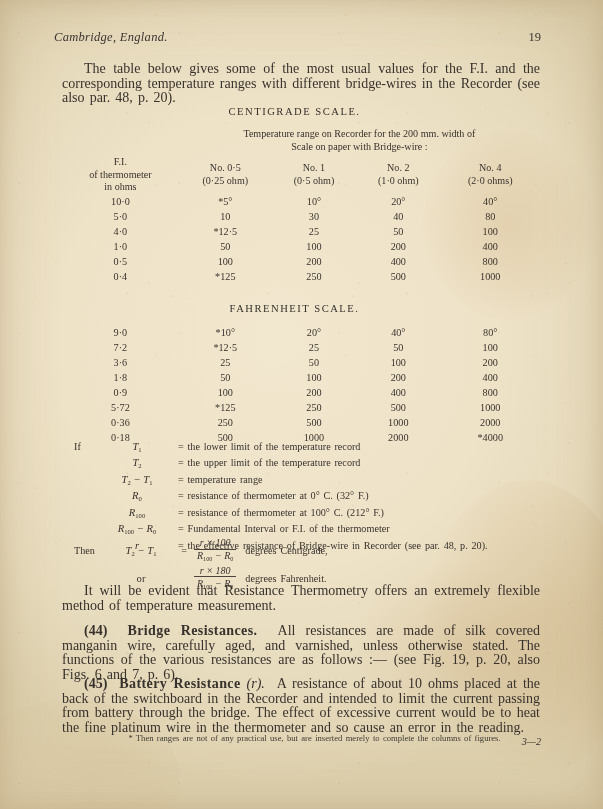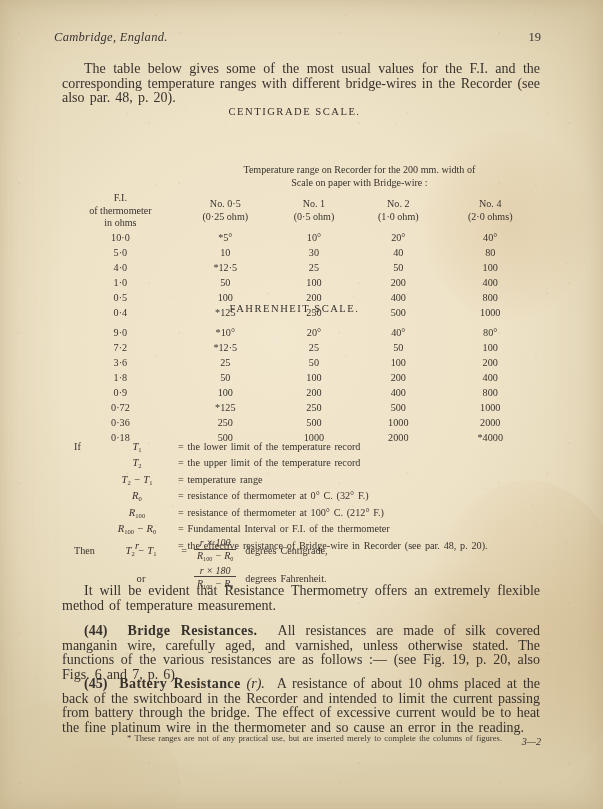--- a/index.html
+++ b/index.html
@@ -232,21 +232,21 @@
 
     <div id="runhead">
       <div id="runhead-title">Cambridge, England.</div>
       <div id="page-number">19</div>
     </div>
 
     <div class="para" style="top:62px;"><span class="indent"></span><span>The table below gives some of the most usual values for the F.I. and the corresponding temperature ranges with different bridge-wires in the Recorder (see also par. 48, p. 20).</span></div>
 
     <div class="scale-heading" style="top:106px;">CENTIGRADE SCALE.</div>
 
-    <table class="tbl" style="top:128px;margin-top:36px;">
+    <table class="tbl" style="top:128px;">
       <colgroup>
           <col class="c0">
           <col class="c1">
           <col class="c2">
           <col class="c3">
           <col class="c4">
         </colgroup>
       <thead>
         <tr>
           <td></td>
@@ -365,21 +365,21 @@
           <td>400</td>
         </tr>
         <tr class="datarow">
           <td>0·9</td>
           <td>100</td>
           <td>200</td>
           <td>400</td>
           <td>800</td>
         </tr>
         <tr class="datarow">
-          <td>0·72</td>
+          <td>5·72</td>
           <td>*125</td>
           <td>250</td>
           <td>500</td>
           <td>1000</td>
         </tr>
         <tr class="datarow">
           <td>0·36</td>
           <td>250</td>
           <td>500</td>
           <td>1000</td>
@@ -467,17 +467,17 @@
         </tbody>
       </table>
     </div>
 
     <div class="para" style="top:584px;"><span class="indent"></span><span>It will be evident that Resistance Thermometry offers an extremely flexible method of temperature measurement.</span></div>
 
     <div class="para" style="top:624px;"><span class="indent"></span><span class="secnum">(44)</span>&nbsp;&nbsp;<span class="secttl">Bridge Resistances.</span>&nbsp;&nbsp;<span>All resistances are made of silk covered manganin wire, carefully aged, and varnished, unless otherwise stated. The functions of the various resistances are as follows :— (see Fig. 19, p. 20, also Figs. 6 and 7, p. 6).</span></div>
 
     <div class="para" style="top:677px;"><span class="indent"></span><span class="secnum">(45)</span>&nbsp;&nbsp;<span class="secttl">Battery Resistance</span> <span class="ital">(r).</span>&nbsp;&nbsp;<span>A resistance of about 10 ohms placed at the back of the switchboard in the Recorder and intended to limit the current passing from battery through the bridge. The effect of excessive current would be to heat the fine platinum wire in the thermometer and so cause an error in the reading.</span></div>
 
-    <div id="footnote">* These ranges are not of any practical use, but are inserted merely to complete the columns of figures.</div>
+    <div id="footnote">* Then ranges are not of any practical use, but are inserted merely to complete the columns of figures.</div>
     <div id="signature">3—2</div>
 
   </div>
 </div>
 
 </body></html>

